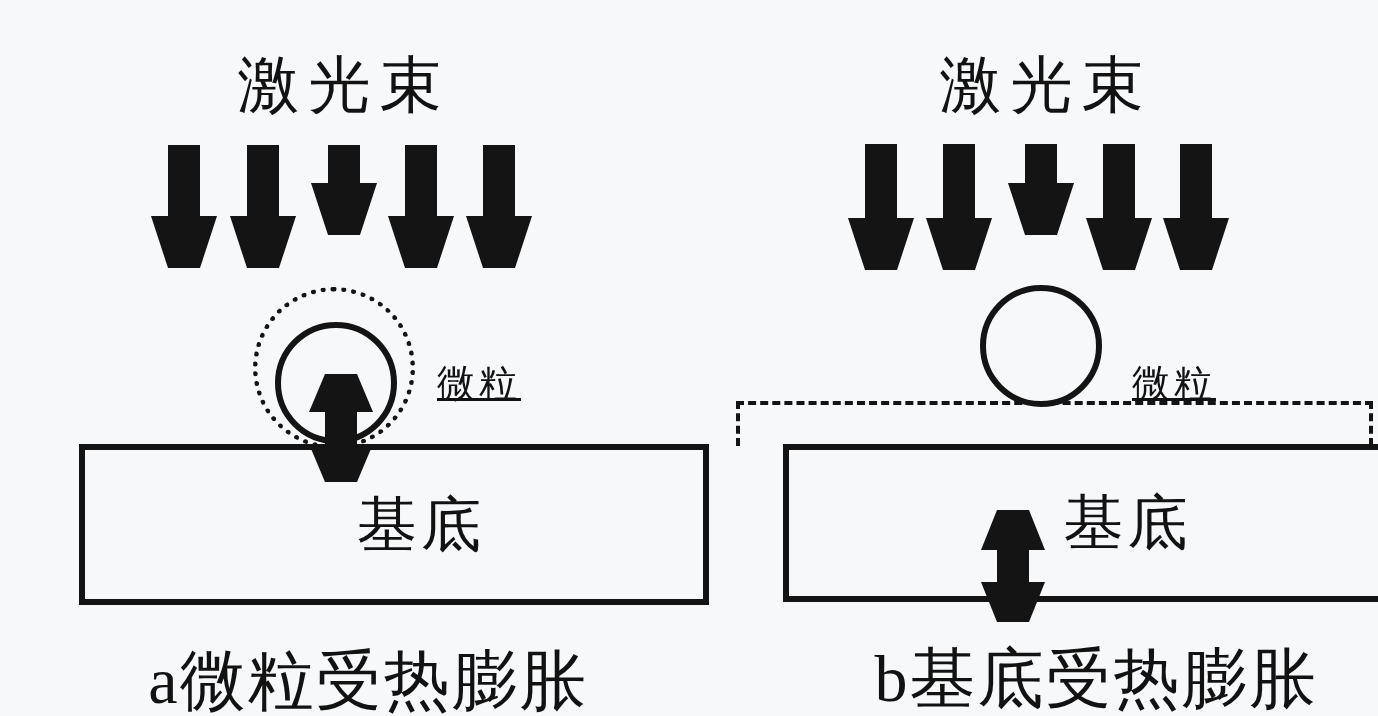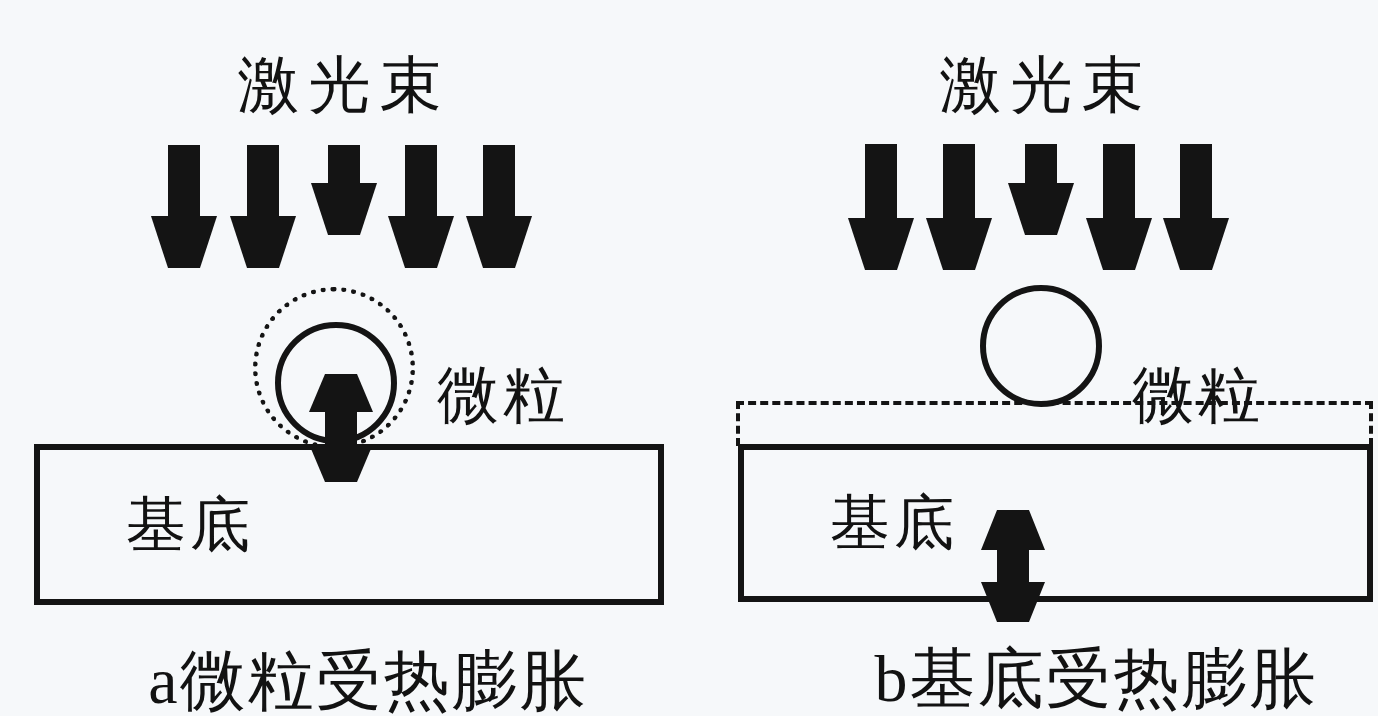--- a/index.html
+++ b/index.html
@@ -8,21 +8,21 @@
   }
   *{margin:0;padding:16px;box-sizing:border-box;}
   html,body{width:1378px;height:716px;overflow:hidden;}
   body{background:var(--bg);position:relative;
        font-family:"Liberation Serif","DejaVu Serif",serif;color:#121212;}
 
   .stage{position:absolute;left:0;top:0;width:1378px;height:716px;}
 
   .label{position:absolute;white-space:nowrap;line-height:1;color:#121212;}
   .title{font-size:62px;letter-spacing:9px;text-align:center;}
-  .side-label{font-size:62px;letter-spacing:4px;}
+  .side-label{font-size:38px;letter-spacing:4px;text-decoration:underline;}
   .caption{font-size:66px;letter-spacing:2px;text-align:center;}
 
   
   .laser-arrow{position:absolute;width:34px;display:flex;flex-direction:column;
                align-items:center;z-index:2;}
   .laser-arrow .shaft{width:5px;flex:1;background:var(--ink);}
   .laser-arrow .head{width:0;height:0;
       border-left:17px solid transparent;border-right:17px solid transparent;
       border-top:52px solid var(--ink);}
 
@@ -31,21 +31,21 @@
              align-items:center;z-index:3;}
   .dbl-arrow .head-up{width:0;height:0;
       border-left:16px solid transparent;border-right:16px solid transparent;
       border-bottom:38px solid var(--ink);}
   .dbl-arrow .head-down{width:0;height:0;
       border-left:16px solid transparent;border-right:16px solid transparent;
       border-top:38px solid var(--ink);}
   .dbl-arrow .shaft{width:6px;flex:1;background:var(--ink);}
 
   .substrate{position:absolute;border:6px solid var(--ink);z-index:1;
-             display:flex;align-items:center;}
+             display:flex;align-items:center;justify-content:center;margin-left:45px;}
   .substrate .label{position:static;font-size:60px;letter-spacing:4px;}
 
   .dotted-circle{position:absolute;border:5px dotted var(--ink);
                  border-radius:50%;z-index:1;}
   .solid-circle{position:absolute;border:6px solid var(--ink);
                 border-radius:50%;background:var(--bg);z-index:2;}
   .dashed-outline{position:absolute;border:4px dashed var(--ink);
                   border-bottom:none;z-index:1;}
 </style>
 </head>

